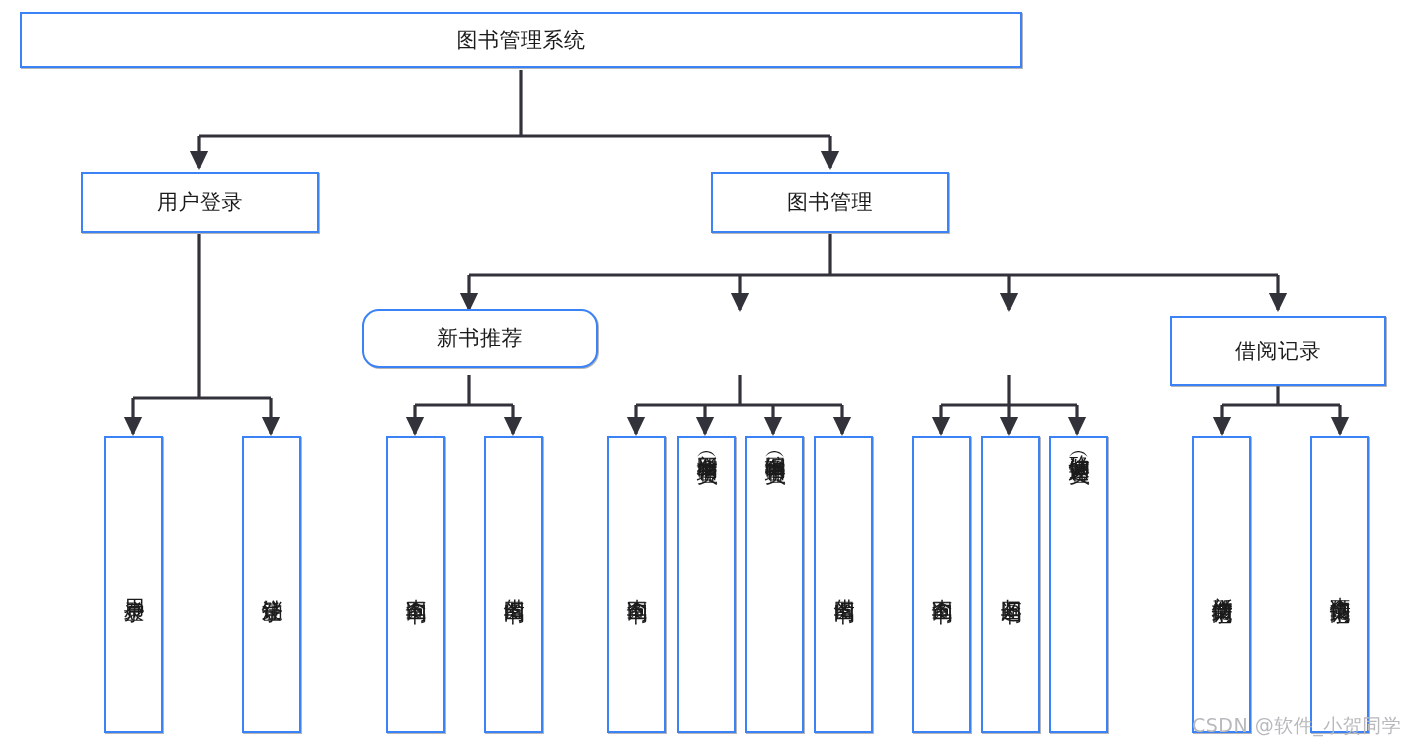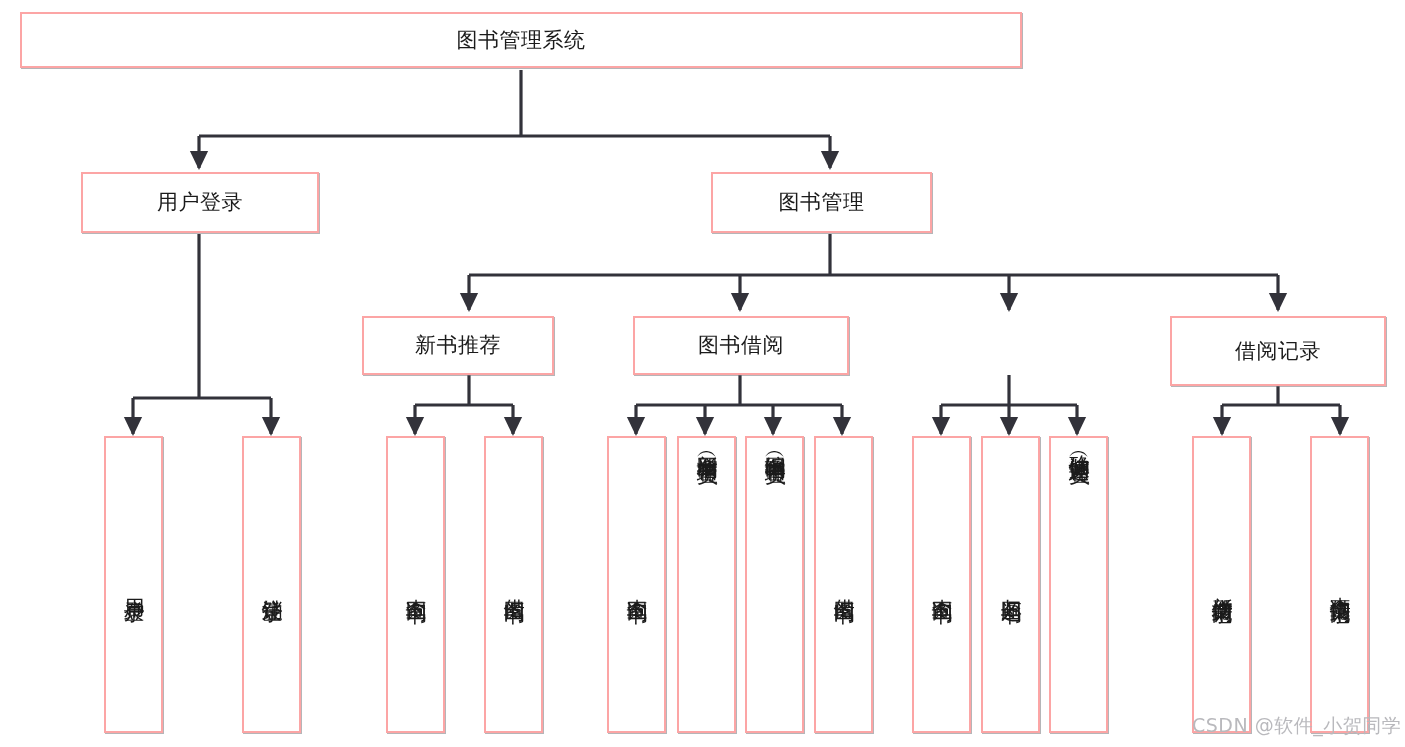--- a/index.html
+++ b/index.html
@@ -20,21 +20,21 @@
   #wires {
     position: absolute;
     left: 0;
     top: 0;
     width: 1405px;
     height: 747px;
   }
   .node {
     position: absolute;
     box-sizing: border-box;
-    border: 2px solid #fca5a5;
+    border: 2px solid #3b82f6;
     background: #ffffff;
     color: #1b1b1b;
     display: flex;
     align-items: center;
     justify-content: center;
     box-shadow: 1px 1px 0 rgba(120,120,125,0.55);
   }
   .node .label {
     text-align: center;
     line-height: 1.18;
@@ -124,29 +124,26 @@
     </g>
   </svg>
 
   <div class="node horiz" style="left:20px; top:12px; width:1002px; height:56px;">
     <span class="label">图书管理系统</span>
   </div>
 
   <div class="node horiz" style="left:81px; top:172px; width:238px; height:61px;">
     <span class="label">用户登录</span>
   </div>
-  <div class="node horiz" style="left:711px; top:172px; width:221px; height:61px;">
+  <div class="node horiz" style="left:711px; top:172px; width:238px; height:61px;">
     <span class="label">图书管理</span>
   </div>
 
-  <div class="node horiz" style="left:362px; top:316px; width:192px; height:59px;">
+  <div class="node horiz" style="left:362px; top:309px; width:236px; height:59px;border-radius:17px;">
     <span class="label">新书推荐</span>
-  </div>
-  <div class="node horiz" style="left:633px; top:316px; width:216px; height:59px;">
-    <span class="label">图书借阅</span>
   </div>
   <div class="node horiz" style="left:1170px; top:316px; width:216px; height:70px;">
     <span class="label">借阅记录</span>
   </div>
 
   <div class="node vert mid" style="left:104px; top:436px; width:59px; height:297px;">
     <span class="label">用户登录</span>
   </div>
   <div class="node vert mid" style="left:242px; top:436px; width:59px; height:297px;">
     <span class="label">注销登录</span>

